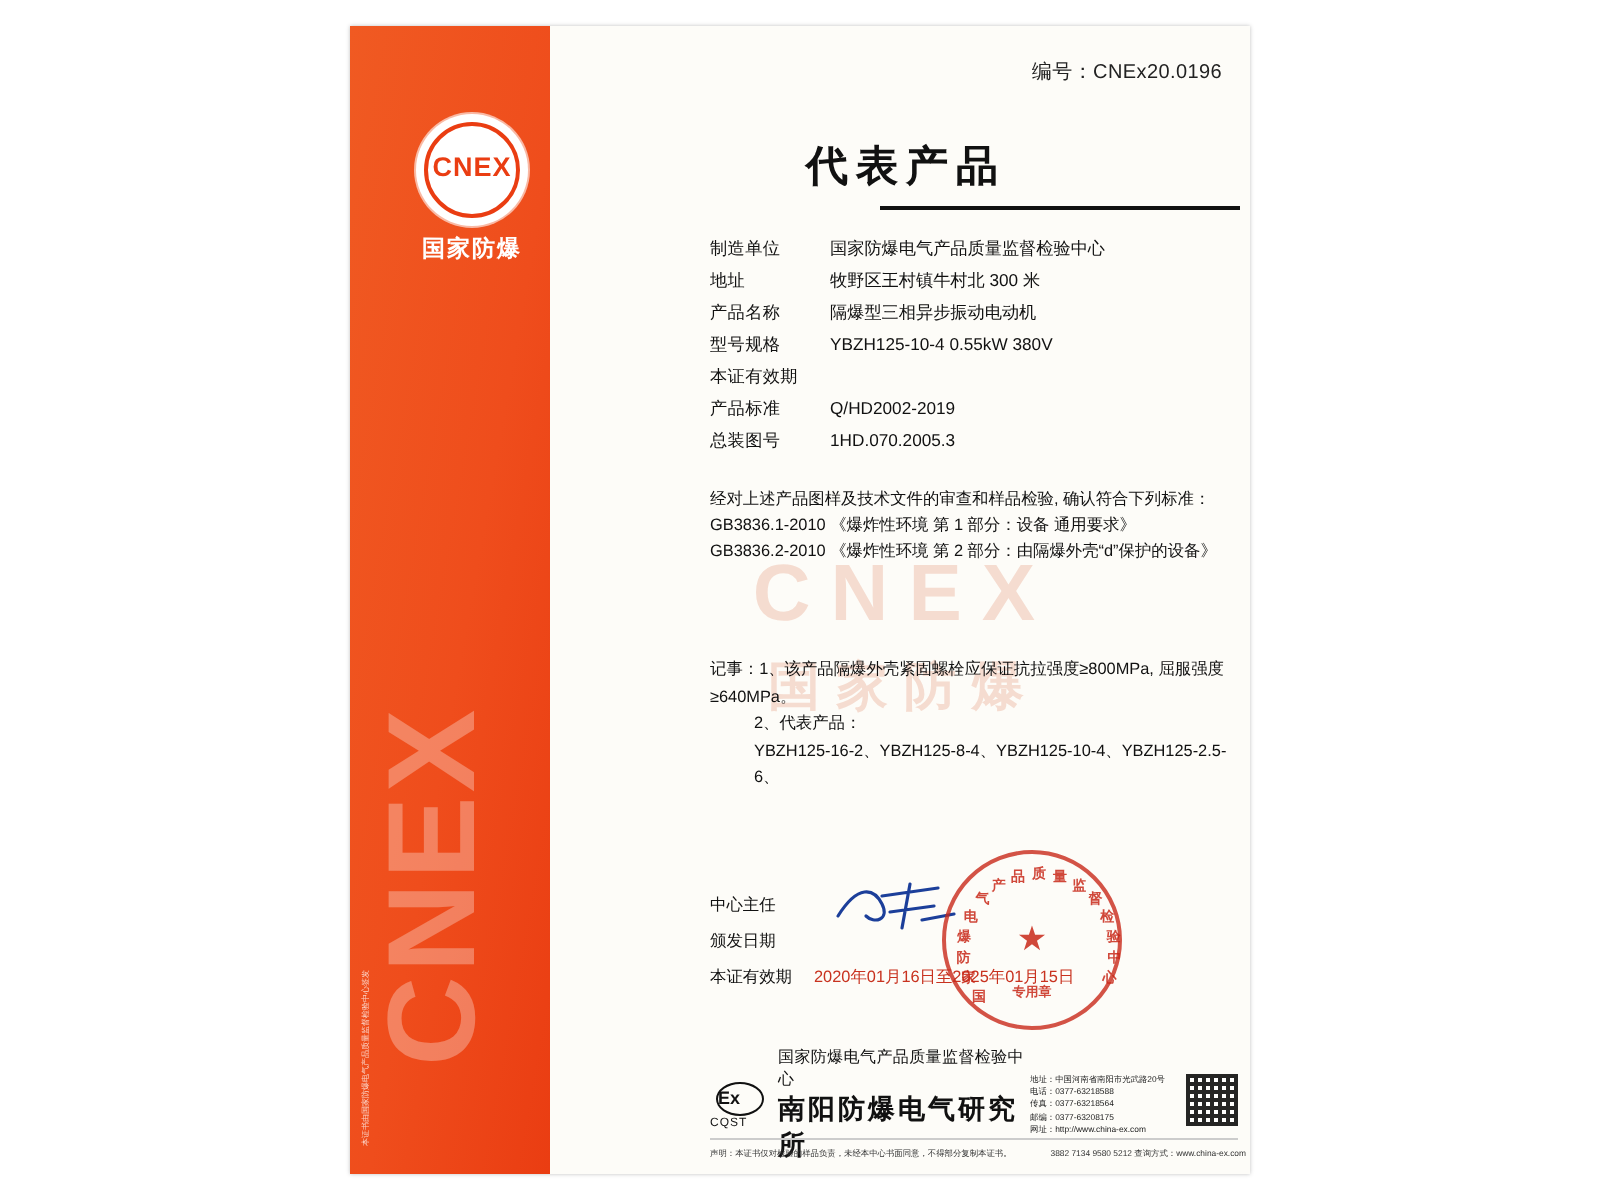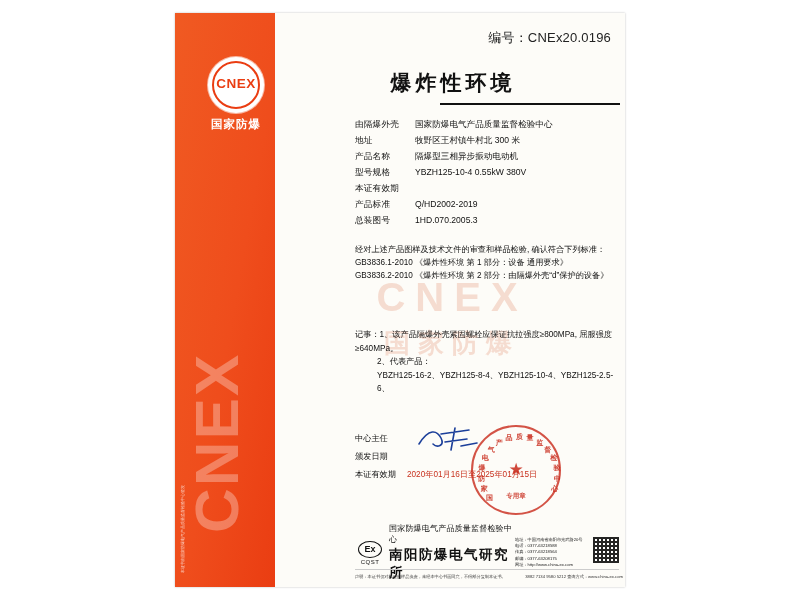--- a/index.html
+++ b/index.html
@@ -60,21 +60,21 @@
     color: rgba(255,255,255,.75);
     transform: rotate(-90deg);
     transform-origin: left bottom;
     white-space: nowrap;
   }
   
   .topcode {
     position: absolute;
     right: 14px;
     top: 16px;
-    font-size: 13px;
+    font-size: 10px;
     color: #222;
     letter-spacing: .2px;
   }
   
   .logo-wrap {
     position: absolute;
     left: 22px;
     top: 44px;
     width: 78px;
     text-align: center;
@@ -208,21 +208,21 @@
   .wm2 {
     font-size: 26px;
     font-weight: bold;
     letter-spacing: 8px;
     margin-top: 6px;
   }
   
   .sign {
     position: absolute;
     left: 180px;
-    top: 416px;
+    top: 430px;
     width: 265px;
     font-size: 8.2px;
     color: #111;
   }
   .sign-row {
     display: flex;
     align-items: center;
     height: 18px;
   }
   .sign-lab {
@@ -293,21 +293,20 @@
     position: absolute;
     left: 180px;
     top: 510px;
     width: 264px;
     display: flex;
     align-items: center;
   }
   .ex-mark {
     width: 30px;
     flex: 0 0 30px;
-    text-align: center;
   }
   .ex-oval {
     width: 22px;
     height: 15px;
     border: 1.3px solid #111;
     border-radius: 50%;
     margin: 0 auto;
     font-size: 9px;
     font-weight: bold;
     line-height: 14px;
@@ -388,31 +387,31 @@
       <span>编号：</span><span>CNEx20.0196</span>
     </div>
 
     <div class="logo-wrap">
       <div class="logo-circle">
         <span>CNEX</span>
       </div>
       <div class="logo-sub">国家防爆</div>
     </div>
 
-    <div class="main-title">爆炸性环境</div>
+    <div class="main-title">代表产品</div>
     <div class="title-rule"></div>
 
     <div class="watermark">
       <div class="wm1">CNEX</div>
       <div class="wm2">国家防爆</div>
     </div>
 
     <div class="fields">
       <div class="frow">
-        <div class="flabel">由隔爆外壳</div>
+        <div class="flabel">制造单位</div>
         <div class="fval">国家防爆电气产品质量监督检验中心</div>
       </div>
       <div class="frow">
         <div class="flabel">地址</div>
         <div class="fval">牧野区王村镇牛村北 300 米</div>
       </div>
       <div class="frow">
         <div class="flabel">产品名称</div>
         <div class="fval">隔爆型三相异步振动电动机</div>
       </div>

